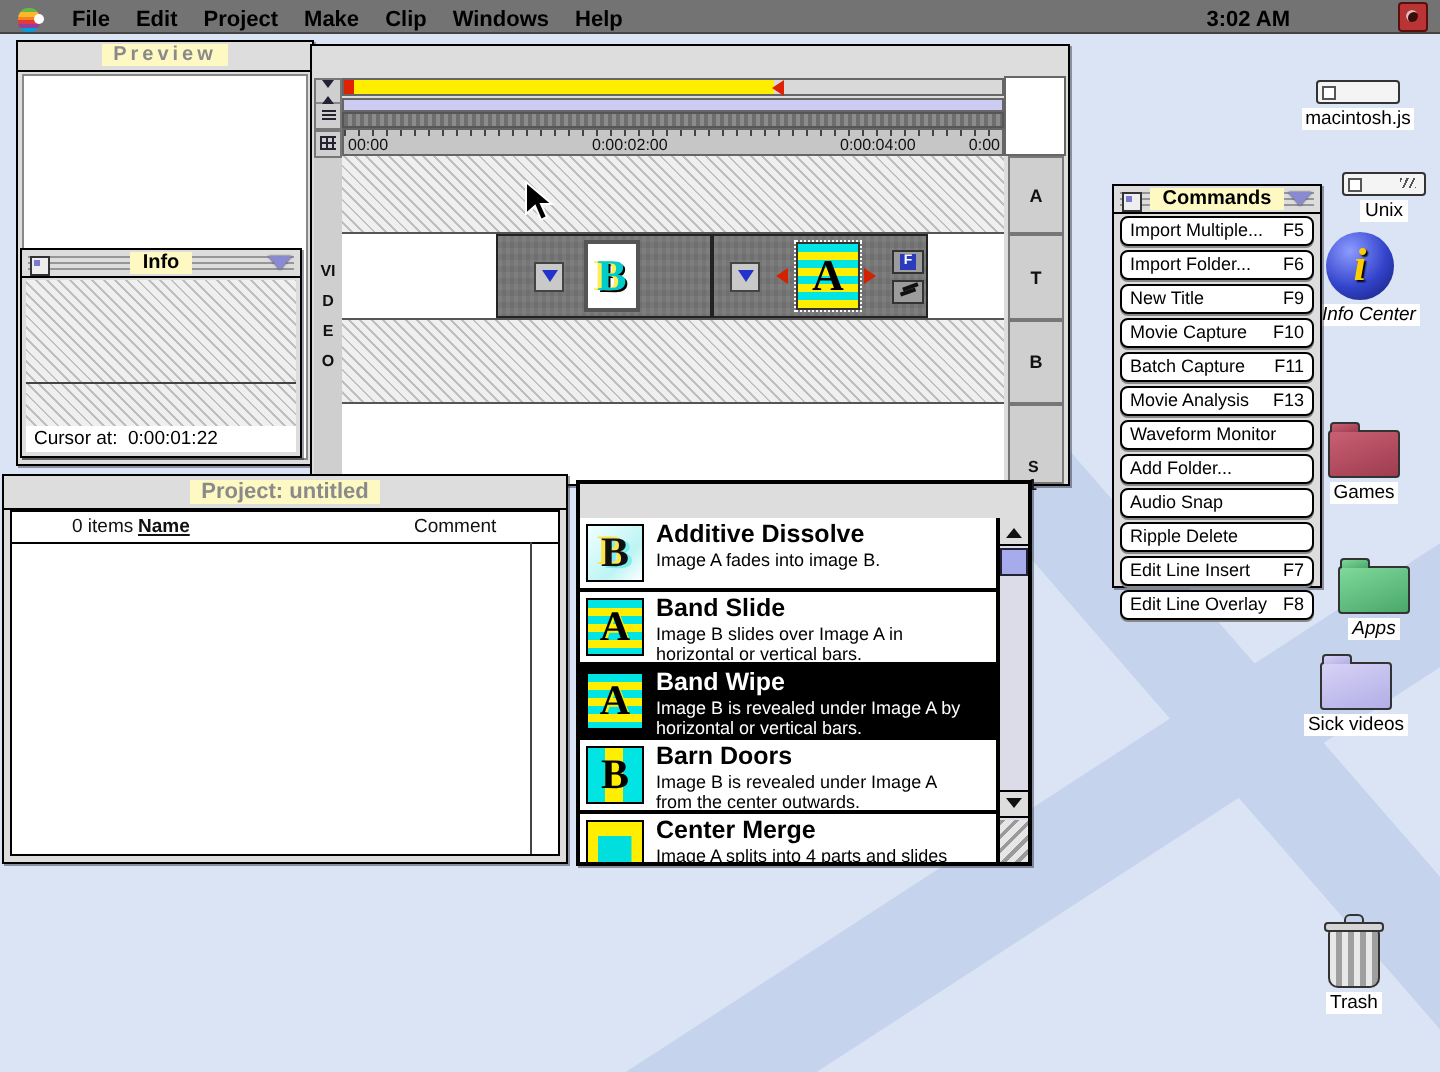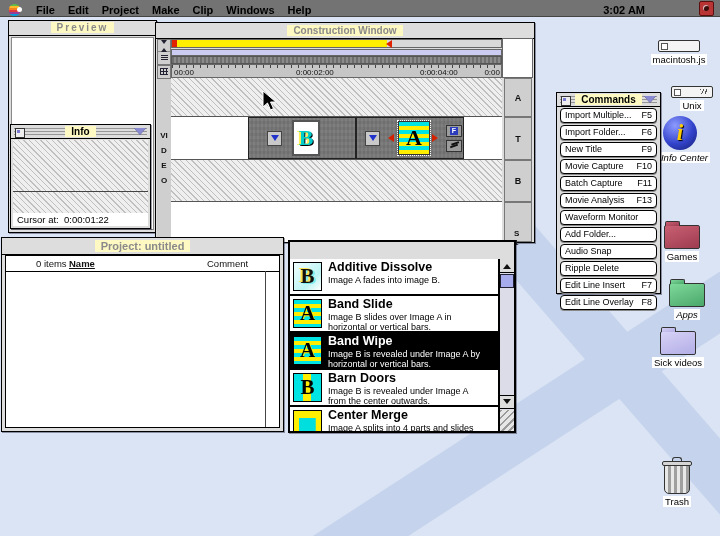--- a/index.html
+++ b/index.html
@@ -181,21 +181,21 @@
     <div class="dlabel">macintosh.js</div>
   </div>
   <div class="dicon" style="left:655px;top:86px;">
     <div class="miniwin unix"></div>
     <div class="dlabel">Unix</div>
   </div>
   <div class="dicon" style="left:643px;top:116px;">
     <div class="sphere">i</div>
     <div class="dlabel it">S Info Center</div>
   </div>
-  <div class="dicon" style="left:645px;top:225px;">
+  <div class="dicon" style="left:645px;top:215px;">
     <div class="folder f-games"></div>
     <div class="dlabel">Games</div>
   </div>
   <div class="dicon" style="left:650px;top:283px;">
     <div class="folder f-apps"></div>
     <div class="dlabel it">Apps</div>
   </div>
   <div class="dicon" style="left:641px;top:331px;">
     <div class="folder f-sick"></div>
     <div class="dlabel">Sick videos</div>
@@ -206,23 +206,20 @@
   </div>
 
   <div class="win preview" style="left:8px;top:20px;width:149px;height:213px;z-index:2;">
     <div class="tbar inactive">
       <span class="ttl">Preview</span>
     </div>
     <div class="preview-body"></div>
   </div>
 
   <div class="win" style="left:155px;top:22px;width:380px;height:221px;z-index:3;">
-    <div class="tbar inactive" style="height:15px;line-height:15px;">
-      <span class="ttl">Construction Window</span>
-    </div>
 
     <div class="cw-tools">
       <div class="tool">
           <span class="tri-dn"></span>
           <span class="tri-up"></span>
         </div>
       <div class="tool" style="border-bottom:none;">
           <span class="plus"></span>
         </div>
     </div>

